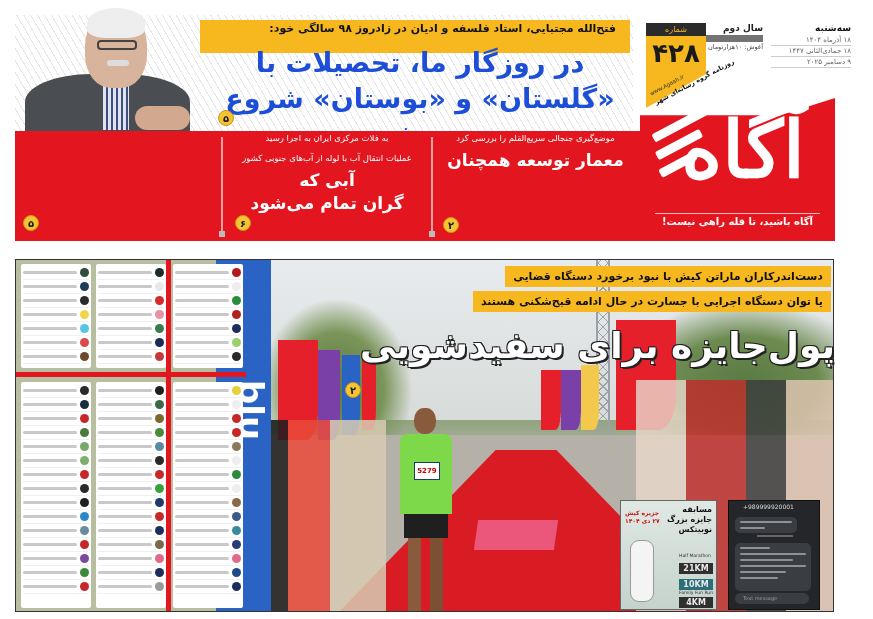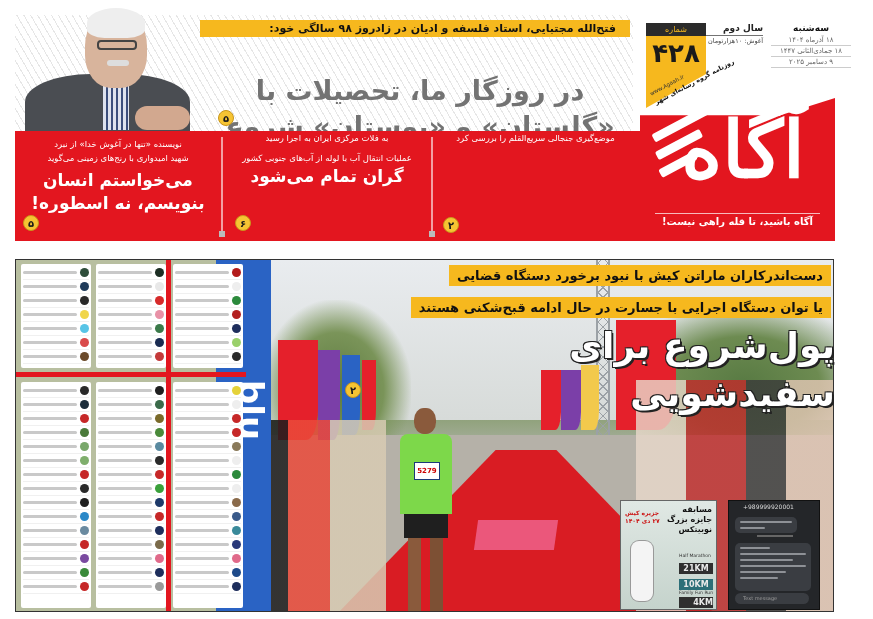--- a/index.html
+++ b/index.html
@@ -1,25 +1,25 @@
 <!DOCTYPE html>
 <html><head>
 <meta charset="utf-8">
 <style>
   * { box-sizing: border-box; margin: 0; padding: 0; }
   html, body { width: 873px; height: 619px; background: #ffffff; overflow: hidden; }
   body { font-family: "DejaVu Sans", sans-serif; position: relative; direction: rtl; }
 
   
-  .date-block { position: absolute; top: 22px; right: 22px; width: 80px; text-align: center; color: #333; }
+  .date-block { position: absolute; top: 22px; right: 22px; width: 80px; text-align: right; color: #333; }
   .date-block .weekday { font-size: 9px; font-weight: bold; color: #111; line-height: 13px; }
   .date-block .d { font-size: 7px; color: #666; line-height: 10px; border-bottom: 1px solid #ccc; }
 
   .year-block { position: absolute; top: 22px; right: 110px; width: 58px; text-align: right; }
-  .year-block .yr { font-size: 9px; font-weight: bold; color: #222; line-height: 13px; border-bottom: 1px solid #737373; }
+  .year-block .yr { font-size: 9px; font-weight: bold; color: #222; line-height: 13px; border-bottom: 7px solid #737373; }
   .year-block .price { font-size: 6.5px; color: #444; line-height: 11px; }
 
   .issue-box { position: absolute; top: 23px; left: 646px; width: 60px; height: 85px; background: #f6b81e;
                clip-path: polygon(0 0, 100% 0, 100% 60%, 0 100%); }
   .issue-box .lbl { background: #2b2b2b; color: #f6b81e; font-size: 8px; text-align: center; height: 13px; line-height: 13px; }
   .issue-box .num { font-size: 26px; font-weight: bold; text-align: center; color: #1a1a1a; line-height: 34px; font-family: "DejaVu Sans", sans-serif; }
   .issue-box .url { position: absolute; left: 2px; bottom: 20px; font-size: 5.5px; color: #333; transform: rotate(-28deg); direction: ltr; }
 
   .tagline-diag { position: absolute; top: 78px; left: 650px; font-size: 6.5px; color: #111; transform: rotate(-28deg); white-space: nowrap; font-weight: bold; }
 
@@ -29,24 +29,24 @@
   .logo-text { position: absolute; top: 95px; left: 648px; width: 190px; height: 115px; color: #fff; font-size: 78px; font-weight: bold;
                text-align: center; line-height: 110px; font-family: "DejaVu Serif", serif; letter-spacing: -4px; }
   .logo-strokes { position: absolute; top: 110px; left: 650px; width: 80px; height: 70px; }
   .logo-strokes span { position: absolute; height: 9px; background: #fff; transform: rotate(-28deg); border-radius: 2px; }
   .logo-slogan { position: absolute; top: 213px; left: 655px; width: 165px; text-align: center; color: #fff; font-size: 10px; font-weight: bold;
                  border-top: 1px solid rgba(255,255,255,0.7); padding-top: 2px; }
 
   
   .lead { position: absolute; top: 15px; left: 15px; width: 618px; height: 116px;
           background: repeating-linear-gradient(60deg, #fff 0 5px, #e6e6e6 5px 6px); }
-  .kicker { position: absolute; top: 20px; left: 200px; width: 430px; height: 17px; background: #f6b81e; color: #111;
+  .kicker { position: absolute; top: 20px; left: 200px; width: 430px; height: 33px; background: #f6b81e; color: #111;
             font-size: 11px; font-weight: bold; text-align: right; padding-right: 14px; line-height: 18px; }
-  .lead-headline { position: absolute; top: 45px; left: 215px; width: 410px; text-align: center; color: #737373;
-                   font-size: 27px; font-weight: bold; line-height: 36px; margin-top: 28px; }
+  .lead-headline { position: absolute; top: 45px; left: 215px; width: 410px; text-align: center; color: #1d4ed8;
+                   font-size: 27px; font-weight: bold; line-height: 36px; }
   .portrait { position: absolute; top: 8px; left: 15px; width: 180px; height: 124px; overflow: hidden; }
   .portrait .head { position: absolute; top: 2px; left: 70px; width: 62px; height: 78px; background: #d8b49c; border-radius: 46% 46% 42% 42%; }
   .portrait .hair { position: absolute; top: 0px; left: 72px; width: 58px; height: 30px; background: #eeeeee; border-radius: 50% 50% 30% 30%; }
   .portrait .glasses { position: absolute; top: 32px; left: 82px; width: 40px; height: 10px; border: 2px solid #444; border-radius: 4px; }
   .portrait .mustache { position: absolute; top: 52px; left: 92px; width: 22px; height: 6px; background: #ddd; border-radius: 6px; }
   .portrait .body { position: absolute; top: 66px; left: 10px; width: 165px; height: 70px; background: #4a4d52; border-radius: 40% 40% 0 0; }
   .portrait .shirt { position: absolute; top: 72px; left: 88px; width: 26px; height: 50px; background: repeating-linear-gradient(90deg, #dfe3ee 0 3px, #3d4f7c 3px 5px); }
   .portrait .hands { position: absolute; top: 98px; left: 120px; width: 55px; height: 24px; background: #d2a88f; border-radius: 12px; }
 
   .badge { position: absolute; width: 16px; height: 16px; border-radius: 50%; background: #f6c433; color: #1a1a1a;
@@ -89,21 +89,21 @@
   .chat-col { position: absolute; width: 70px; background: #fff; border-radius: 2px; padding: 2px 2px; overflow: hidden; }
   .chat-row { height: 14px; display: flex; align-items: center; gap: 3px; border-bottom: 1px solid #f0f0f0; }
   .chat-row .av { width: 9px; height: 9px; border-radius: 50%; flex: none; }
   .chat-row .ln { flex: 1; height: 3px; background: #c9c9c9; border-radius: 2px; }
   .red-cross-h { position: absolute; top: 112px; left: 0; width: 230px; height: 5px; background: #e3161f; }
   .red-cross-v { position: absolute; top: 0; left: 150px; width: 5px; height: 353px; background: #e3161f; }
   .blue-banner { position: absolute; top: 0; left: 200px; width: 55px; height: 353px; background: #2a63c4; }
   .blue-banner span { position: absolute; top: 130px; left: 5px; font-size: 34px; color: #fff; transform: rotate(90deg); font-weight: bold; }
 
   .main-kicker { position: absolute; top: 265px; right: 42px; text-align: right; }
-  .main-kicker div { display: inline-block; background: #f6b81e; color: #111; font-size: 13px; font-weight: bold; padding: 1px 8px; line-height: 19px; margin-bottom: 11px; }
+  .main-kicker div { display: inline-block; background: #f6b81e; color: #111; font-size: 11px; font-weight: bold; padding: 1px 8px; line-height: 19px; margin-bottom: 3px; }
   .main-headline { position: absolute; top: 322px; right: 38px; width: 480px; text-align: right; color: #fff; font-size: 36px; font-weight: bold;
                    line-height: 48px; text-shadow: 2px 2px 0 #222, -1px -1px 0 #222, 1px -1px 0 #222, -1px 1px 0 #222; }
 
   
   .poster { position: absolute; top: 500px; left: 620px; width: 97px; height: 110px; background: linear-gradient(180deg, #e0e8e4, #c5d3cc); border: 1px solid #666; overflow: hidden; }
   .poster .p-title { position: absolute; top: 4px; right: 4px; width: 46px; font-size: 8px; font-weight: bold; color: #111; text-align: right; line-height: 10px; }
   .poster .p-loc { position: absolute; top: 8px; left: 4px; width: 40px; font-size: 6px; color: #c11; text-align: left; line-height: 8px; font-weight: bold; }
   .poster .p-runner { position: absolute; top: 40px; left: 10px; width: 22px; height: 60px; background: #f4f4f4; border-radius: 8px; box-shadow: 0 0 0 1px #999; }
   .poster .p-dist { position: absolute; left: 58px; width: 34px; height: 11px; background: #2f2f2f; color: #e9e9e9; font-size: 8px; text-align: center; line-height: 11px; direction: ltr; font-weight: bold; }
   .poster .p-lbl { position: absolute; left: 58px; font-size: 4.5px; color: #333; direction: ltr; }
@@ -160,36 +160,32 @@
 <div class="kicker">فتح‌الله مجتبایی، استاد فلسفه و ادیان در زادروز ۹۸ سالگی خود:</div>
 <div class="lead-headline">
   <div>در روزگار ما، تحصیلات با</div>
   <div>«گلستان» و «بوستان» شروع می‌شد</div>
 </div>
 <div class="badge" style="top:110px;left:218px;">۵</div>
 
 <div class="teasers">
   <div class="teaser" style="left:416px;width:209px;">
     <div class="sub" style="padding-top:0">موضع‌گیری جنجالی سریع‌القلم را بررسی کرد</div>
+    <div class="head">معمار توسعه همچنان</div>
   </div>
   <div class="teaser-sep" style="left:416px;"></div>
 
   <div class="teaser" style="left:208px;width:208px;">
     <div class="sub" style="padding-top:0">به فلات مرکزی ایران به اجرا رسید</div>
     <div class="sub">عملیات انتقال آب با لوله از آب‌های جنوبی کشور</div>
+    <div class="head">آبی که</div>
     <div class="head" style="margin-top:0">گران تمام می‌شود</div>
   </div>
   <div class="teaser-sep" style="left:206px;"></div>
 
-  <div class="teaser" style="left:0;width:206px;">
-    <div class="sub">نویسنده «تنها در آغوش خدا» از نبرد</div>
-    <div class="sub" style="padding-top:0">شهید امیدواری با رنج‌های زمینی می‌گوید</div>
-    <div class="head">می‌خواستم انسان</div>
-    <div class="head" style="margin-top:0">بنویسم، نه اسطوره!</div>
-  </div>
 
   <div class="badge" style="top:86px;left:428px;">۲</div>
   <div class="badge" style="top:84px;left:220px;">۶</div>
   <div class="badge" style="top:84px;left:8px;">۵</div>
 </div>
 
 <div class="main-photo">
   <div class="sky"></div>
   <div class="trees-left"></div>
   <div class="palms"></div>
@@ -506,31 +502,31 @@
     </div>
   </div>
 </div>
 
 <div class="badge" style="top:382px;left:345px;">۲</div>
 
 <div class="main-kicker">
   <div>دست‌اندرکاران ماراتن کیش با نبود برخورد دستگاه قضایی</div><br>
   <div>یا توان دستگاه اجرایی با جسارت در حال ادامه قبح‌شکنی هستند</div>
 </div>
-<div class="main-headline">پول‌شروع برای سفیدشویی</div>
+<div class="main-headline">پول‌جایزه برای سفیدشویی</div>
 
 <div class="poster">
   <div class="p-title">مسابقه جایزه بزرگ نوبیتکس</div>
   <div class="p-loc">جزیره کیش ۲۷ دی ۱۴۰۴</div>
   <div class="p-runner"></div>
   <div class="p-lbl" style="top:52px;">Half Marathon</div>
   <div class="p-dist" style="top:62px;">21KM</div>
   <div class="p-dist" style="top:78px;background:#2c6f78;">10KM</div>
   <div class="p-lbl" style="top:89px;">Family Fun Run</div>
-  <div class="p-dist" style="top:96px;text-align:right;">4KM</div>
+  <div class="p-dist" style="top:96px;">4KM</div>
 </div>
 
 <div class="sms">
   <div class="s-top">+989999920001</div>
   <div class="bubble" style="top:16px;width:62px;height:16px;">
       <i></i>
       <i style="width:40%"></i>
     </div>
   <div class="s-day"></div>
   <div class="bubble" style="top:42px;width:76px;height:48px;">

